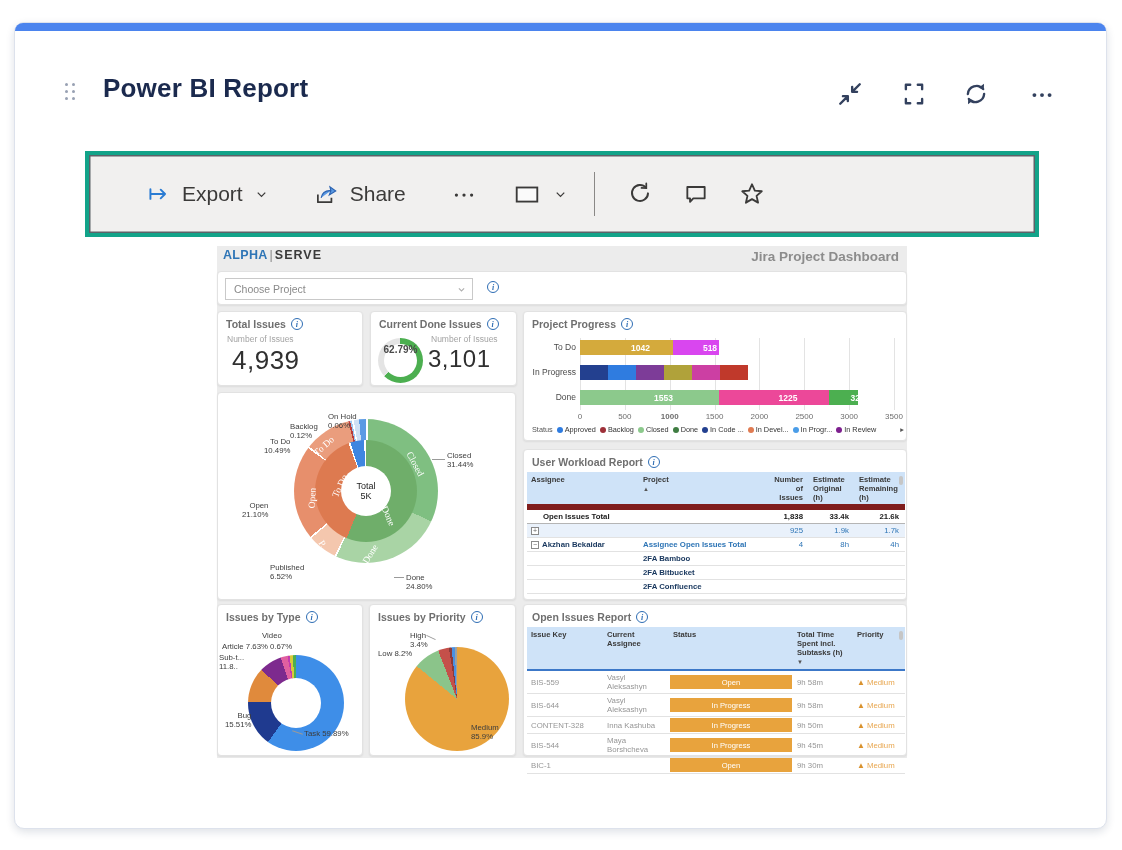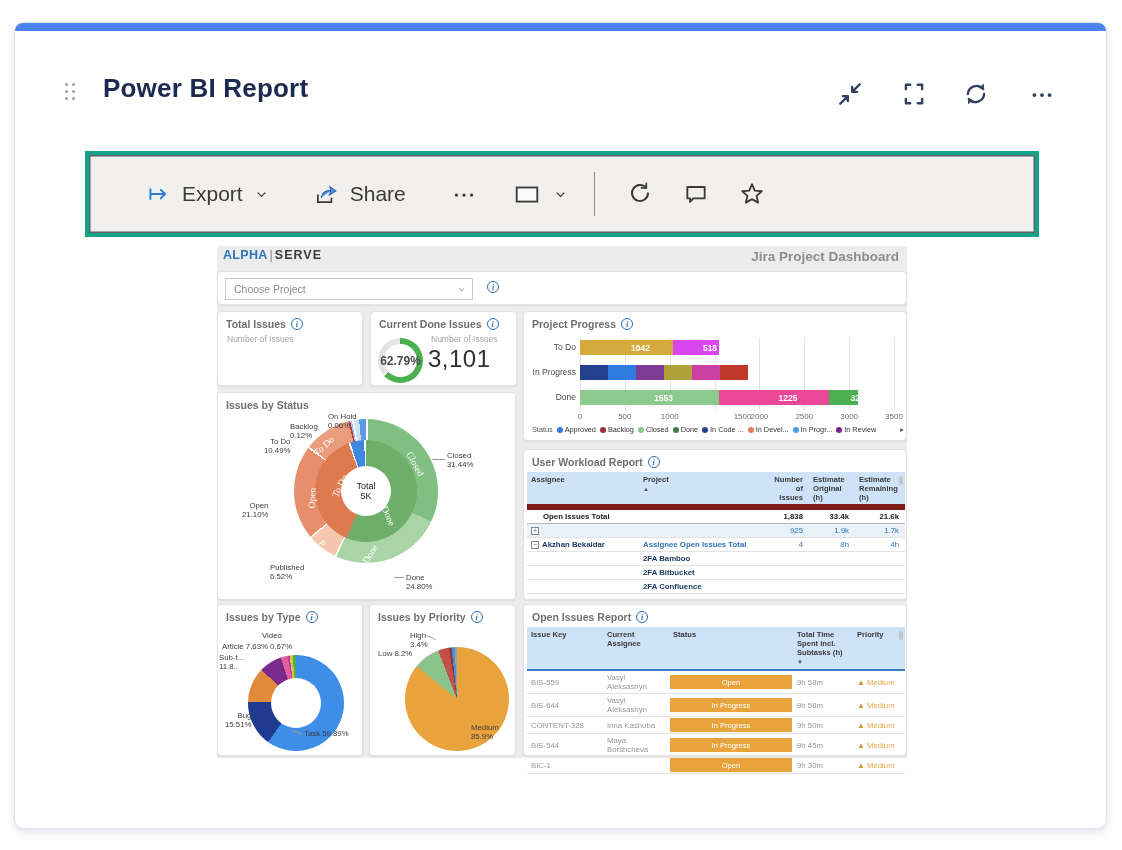--- a/index.html
+++ b/index.html
@@ -45,21 +45,21 @@
   #dropdown .chev{margin-left:auto;color:#b8b8b8;}
   #filter-info{position:absolute;left:264px;top:9px;}
 
   
   #kpi-total{left:0;top:65px;width:146px;height:75px;}
   #kpi-done{left:153px;top:65px;width:147px;height:75px;}
   .kpi-sub{font-size:8.5px;color:#a3a3a3;padding:4px 0 0 9px;}
   .kpi-val{font-size:26px;color:#303030;padding:1px 0 0 14px;letter-spacing:.5px;}
   #gauge{position:absolute;left:7px;top:26px;width:45px;height:45px;border-radius:50%;}
   #gauge .hole{position:absolute;left:6px;top:6px;right:6px;bottom:6px;background:#fff;border-radius:50%;
-    display:flex;align-items:center;justify-content:center;font-size:12px;font-weight:700;color:#4a4a4a;}
+    display:flex;justify-content:center;font-size:10px;font-weight:700;color:#4a4a4a;}
   #kpi-done .kpi-sub{padding-left:60px;}
   #kpi-done .kpi-val{font-size:24px;padding-left:57px;}
 
   
   #prog-card{left:306px;top:65px;width:384px;height:130px;}
   #pp-plot{position:absolute;left:56px;top:26px;width:314px;height:72px;}
   .pp-grid{position:absolute;top:0;bottom:0;width:1px;background:#e3e3e3;}
   .pp-bar{position:absolute;left:0;height:15px;display:flex;}
   .pp-seg{height:15px;color:#fff;font-size:8.5px;font-weight:700;display:flex;align-items:center;justify-content:center;overflow:hidden;padding-left:28px;}
   .pp-cat{position:absolute;left:4px;width:48px;height:15px;line-height:15px;text-align:right;font-size:8.5px;color:#4a4a4a;}
@@ -227,20 +227,21 @@
       </div>
       <span class="info" id="filter-info">i</span>
     </div>
 
     <div class="pcard" id="kpi-total">
       <div class="ptitle">
           <span>Total Issues</span>
           <span class="info">i</span>
         </div>
       <div class="kpi-sub">Number of Issues</div>
+      <div class="kpi-val">4,939</div>
     </div>
 
     <div class="pcard" id="kpi-done">
       <div class="ptitle">
           <span>Current Done Issues</span>
           <span class="info">i</span>
         </div>
       <div class="kpi-sub">Number of Issues</div>
       <div class="kpi-val">3,101</div>
       <div id="gauge" style="background: conic-gradient(rgb(76, 175, 80) 0%, rgb(76, 175, 80) 62.79%, rgb(228, 228, 228) 62.79%, rgb(228, 228, 228) 100%);">
@@ -283,45 +284,42 @@
           </div>
         </div>
       <div id="pp-cats">
           <div class="pp-cat" style="top: 28px;">To Do</div>
           <div class="pp-cat" style="top: 53px;">In Progress</div>
           <div class="pp-cat" style="top: 78px;">Done</div>
         </div>
       <div id="pp-ticks">
           <div class="pp-tick" style="left: 0px;">0</div>
           <div class="pp-tick" style="left: 44.8571px;">500</div>
-          <div class="pp-tick" style="left: 89.7143px;">1000</div>
-          <div class="pp-tick" style="left: 134.571px; margin-left: 28px;">1500</div>
+          <div class="pp-tick" style="left: 89.7143px; font-weight: bold;">1000</div>
+          <div class="pp-tick" style="left: 134.571px;">1500</div>
           <div class="pp-tick" style="left: 179.429px;">2000</div>
           <div class="pp-tick" style="left: 224.286px;">2500</div>
           <div class="pp-tick" style="left: 269.143px;">3000</div>
           <div class="pp-tick" style="left: 314px;">3500</div>
         </div>
       <div id="pp-legend">
         <span style="color:#555;">Status</span>
       <span class="lg-item"><span class="lg-dot" style="background: rgb(47, 124, 224);"></span>Approved</span>
           <span class="lg-item"><span class="lg-dot" style="background: rgb(158, 48, 57);"></span>Backlog</span>
           <span class="lg-item"><span class="lg-dot" style="background: rgb(140, 201, 140);"></span>Closed</span>
           <span class="lg-item"><span class="lg-dot" style="background: rgb(63, 125, 66);"></span>Done</span>
           <span class="lg-item"><span class="lg-dot" style="background: rgb(35, 64, 143);"></span>In Code ...</span>
           <span class="lg-item"><span class="lg-dot" style="background: rgb(224, 123, 82);"></span>In Devel...</span>
           <span class="lg-item"><span class="lg-dot" style="background: rgb(74, 157, 232);"></span>In Progr...</span>
           <span class="lg-item"><span class="lg-dot" style="background: rgb(125, 31, 142);"></span>In Review</span>
           <span class="more">▸</span>
         </div>
     </div>
 
     <div class="pcard" id="status-card">
-      <div class="ptitle">
-          <span>Issues by Status</span>
-        </div>
       <div class="circ" id="sb-outer" style="background: conic-gradient(rgb(255, 255, 255) 0%, rgb(255, 255, 255) 0.5%, rgb(127, 191, 129) 0.5%, rgb(127, 191, 129) 31.94%, rgb(169, 212, 165) 31.94%, rgb(169, 212, 165) 56.74%, rgb(255, 255, 255) 56.74%, rgb(255, 255, 255) 57.14%, rgb(244, 199, 174) 57.14%, rgb(244, 199, 174) 63.66%, rgb(255, 255, 255) 63.66%, rgb(255, 255, 255) 64.06%, rgb(231, 143, 108) 64.06%, rgb(231, 143, 108) 85.16%, rgb(255, 255, 255) 85.16%, rgb(255, 255, 255) 85.56%, rgb(234, 157, 125) 85.56%, rgb(234, 157, 125) 96.05%, rgb(185, 58, 58) 96.05%, rgb(185, 58, 58) 96.45%, rgb(158, 196, 239) 96.45%, rgb(158, 196, 239) 96.85%, rgb(255, 255, 255) 96.85%, rgb(255, 255, 255) 97.25%, rgb(207, 224, 245) 97.25%, rgb(207, 224, 245) 98.45%, rgb(91, 154, 228) 98.45%, rgb(91, 154, 228) 100.05%, rgb(255, 255, 255) 100.05%, rgb(255, 255, 255) 100.5%);">
         <div class="circ" id="sb-inner" style="background: conic-gradient(rgb(111, 174, 106) 0%, rgb(111, 174, 106) 56.2%, rgb(221, 122, 80) 56.2%, rgb(221, 122, 80) 94.4%, rgb(255, 255, 255) 94.4%, rgb(255, 255, 255) 95%, rgb(63, 134, 224) 95%, rgb(63, 134, 224) 99.4%, rgb(255, 255, 255) 99.4%, rgb(255, 255, 255) 100%);">
           <div class="circ" id="sb-hole">
               <span style="white-space:pre-line;">Total
 5K</span>
             </div>
         </div>
       </div>
       <div class="lbl" style="left:110px;top:19px;">On Hold
 0.06%</div>

